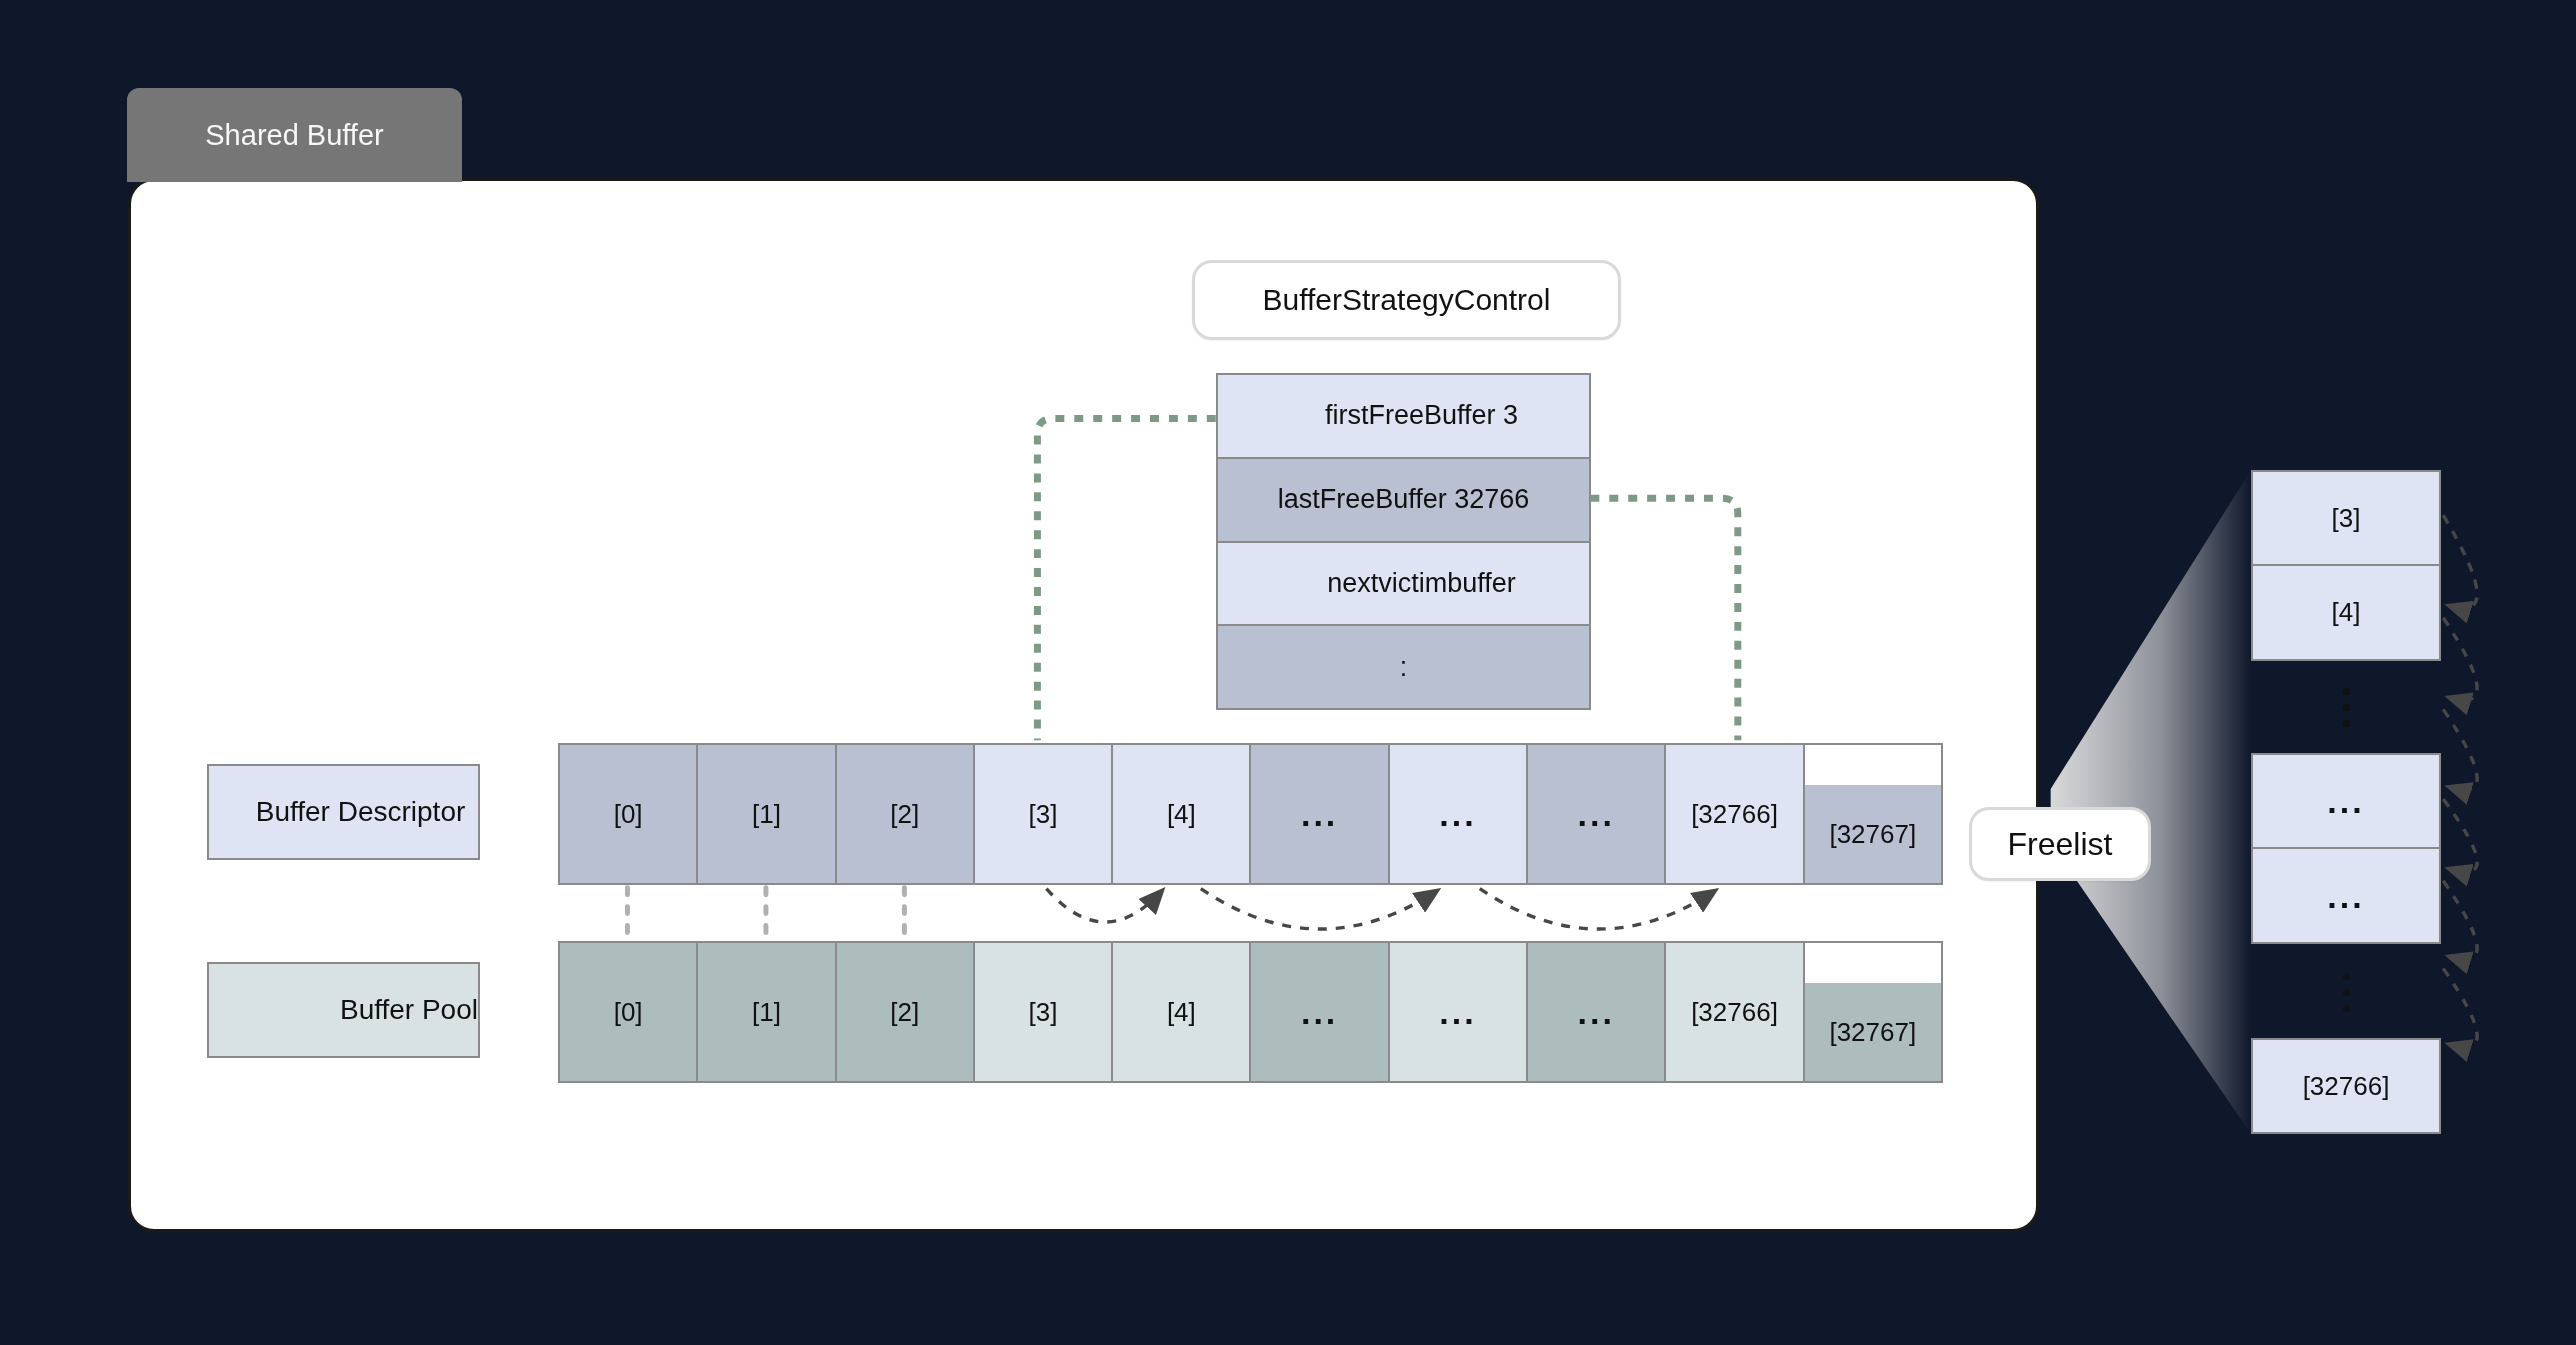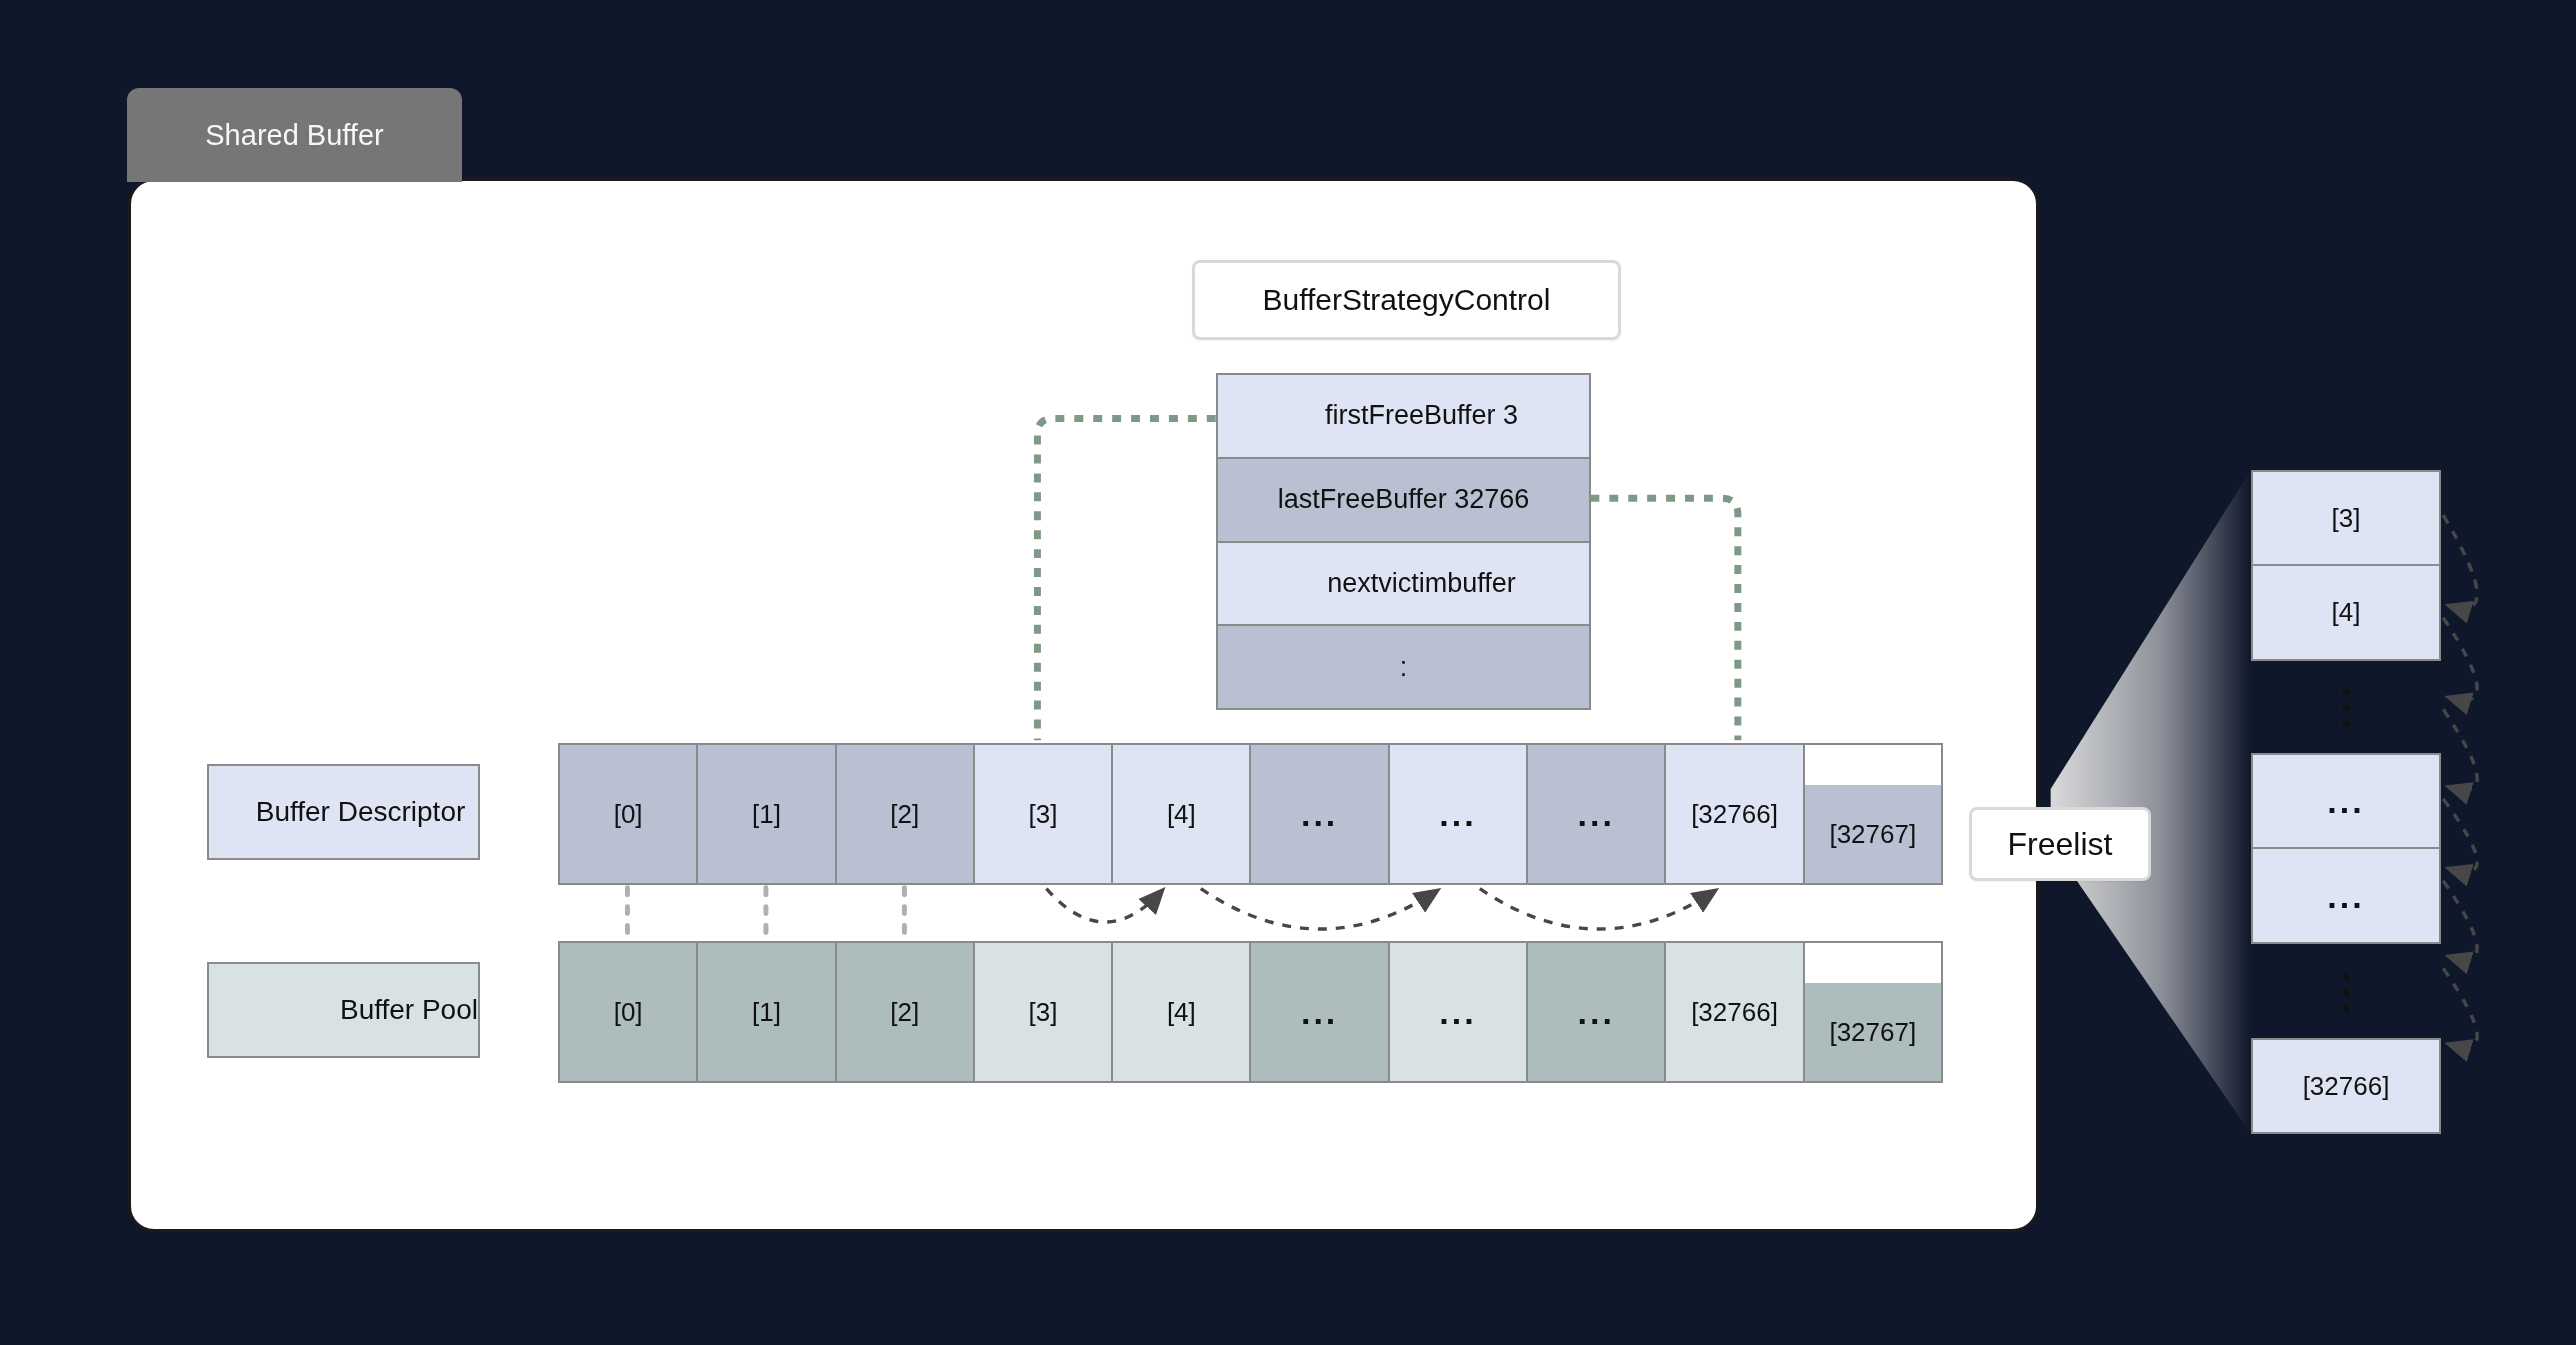--- a/index.html
+++ b/index.html
@@ -7,21 +7,21 @@
   .canvas{position:relative; width:2576px; height:1345px; background:#0f172a; overflow:hidden;}
   svg.layer{position:absolute; left:0; top:0; width:2576px; height:1345px; pointer-events:none;}
   #underlay{z-index:1;}
   .node{position:absolute; box-sizing:border-box; z-index:2; display:flex; align-items:center; justify-content:center;}
   #overlay{z-index:3;}
 
   .container-box{left:128px; top:178px; width:1911px; height:1054px;
     border:3px solid var(--border-dark); border-radius:26px; background:#fff;}
   .tab{left:127px; top:88px; width:335px; height:94px; background:var(--tab-bg);
     border-radius:12px 12px 0 0; color:var(--tab-text); font-size:29px; z-index:2;}
-  .pill{background:#fff; border:3px solid var(--pill-border); border-radius:8px;
+  .pill{background:#fff; border:3px solid var(--pill-border); border-radius:20px;
     font-size:30px; box-shadow:0 1px 2px rgba(0,0,0,0.05); z-index:4;}
   .pill.bsc{left:1192px; top:260px; width:429px; height:80px;}
   .pill.fl{left:1969px; top:807px; width:182px; height:74px; font-size:32px;}
 
   .struct{left:1216px; top:373px; width:375px; height:337px; border:2px solid var(--box-border);
     display:flex; flex-direction:column; z-index:2; position:absolute; box-sizing:border-box;}
   .struct-row{flex:1; display:flex; align-items:center; justify-content:center;
     font-size:27px; border-top:2px solid var(--box-border);}
   .struct-row:first-child{border-top:none;}
   .struct-row.light{background:var(--lav-light);padding-left:36px;}

